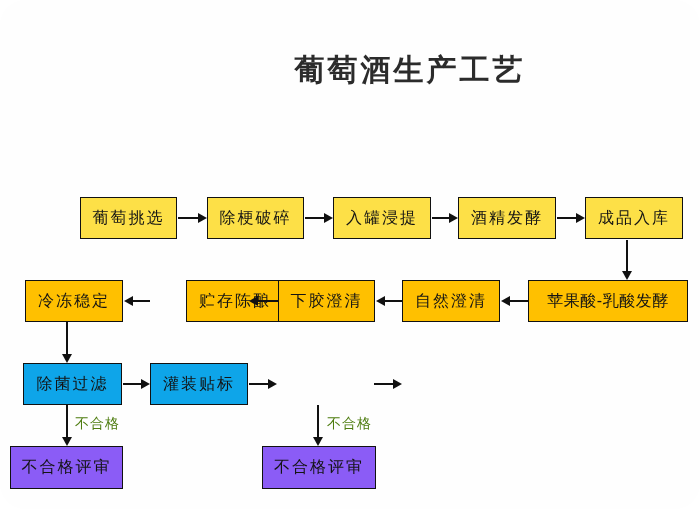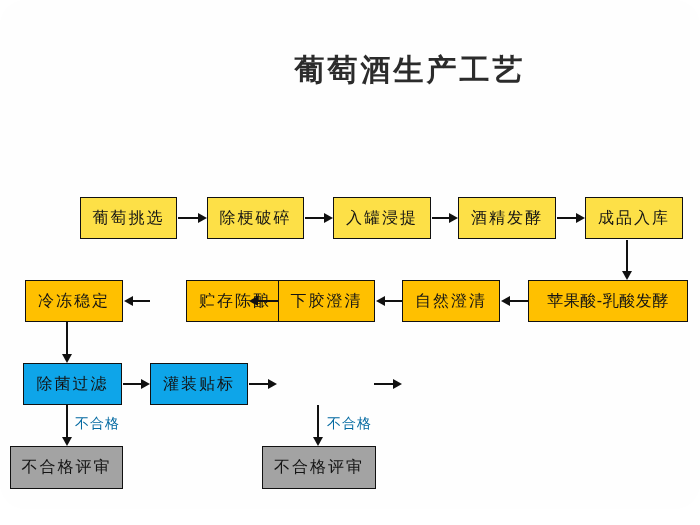--- a/index.html
+++ b/index.html
@@ -34,21 +34,21 @@
     align-items: center;
     justify-content: center;
     font-size: 16px;
     letter-spacing: 2px;
     color: #141414;
     white-space: pre;
   }
   .purple { background: #fde047; }
   .orange { background: #ffc000; }
   .green  { background: #0ea5e9; }
-  .blue   { background: #a3a3a3; }
+  .blue   { background: #8b5cf6; }
 
   
   .ar { position: absolute; height: 0; border-top: 2px solid #111; }
   .ar::after {
     content: ""; position: absolute; right: -9px; top: -6px;
     width: 0; height: 0;
     border-left: 9px solid #111;
     border-top: 5px solid transparent;
     border-bottom: 5px solid transparent;
   }
@@ -67,21 +67,21 @@
     content: ""; position: absolute; bottom: -9px; left: -6px;
     width: 0; height: 0;
     border-top: 9px solid #111;
     border-left: 5px solid transparent;
     border-right: 5px solid transparent;
   }
   .edge-label {
     position: absolute;
     font-size: 14px;
     letter-spacing: 1px;
-    color: #0369a1;
+    color: #4d7c0f;
   }
 </style>
 </head>
 <body>
 
 <div class="canvas">
 
   <div class="title">葡萄酒生产工艺</div>
 
   <div class="node purple" style="left:80px;  top:197px; width:97px; height:42px;">葡萄挑选</div>

